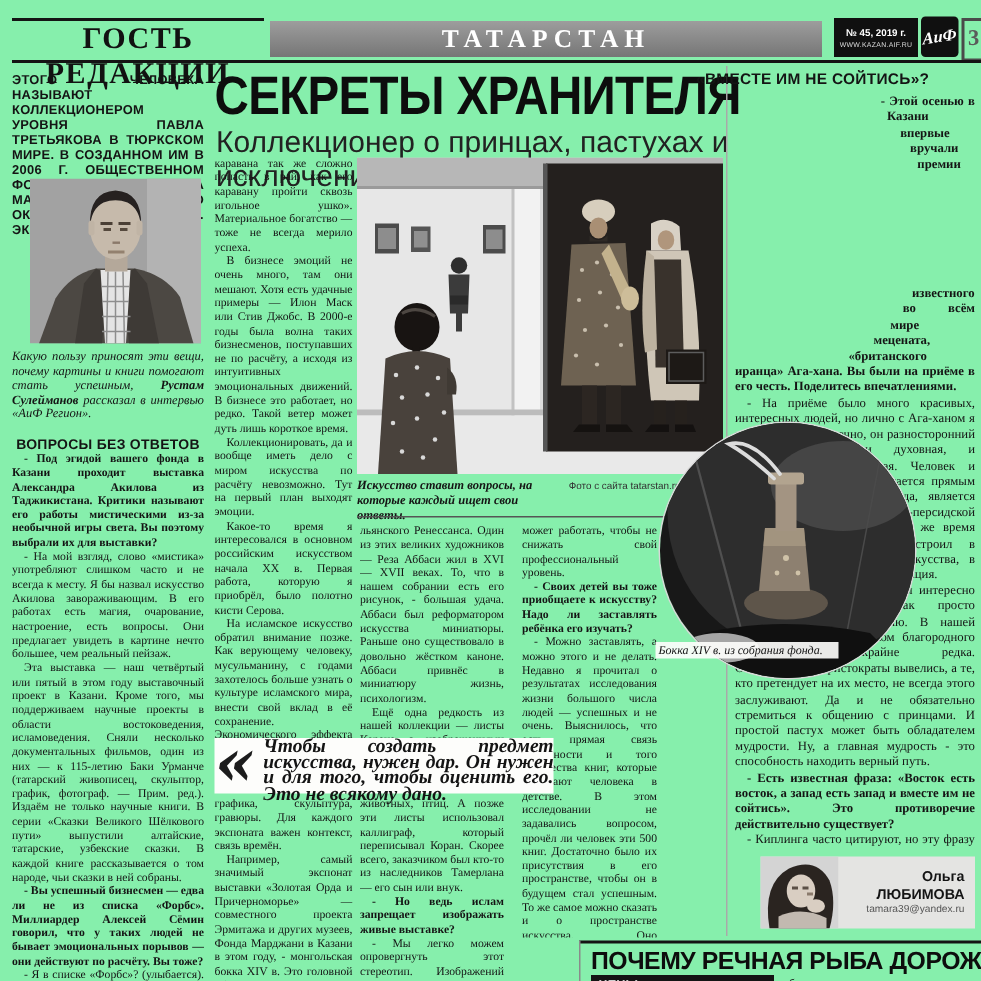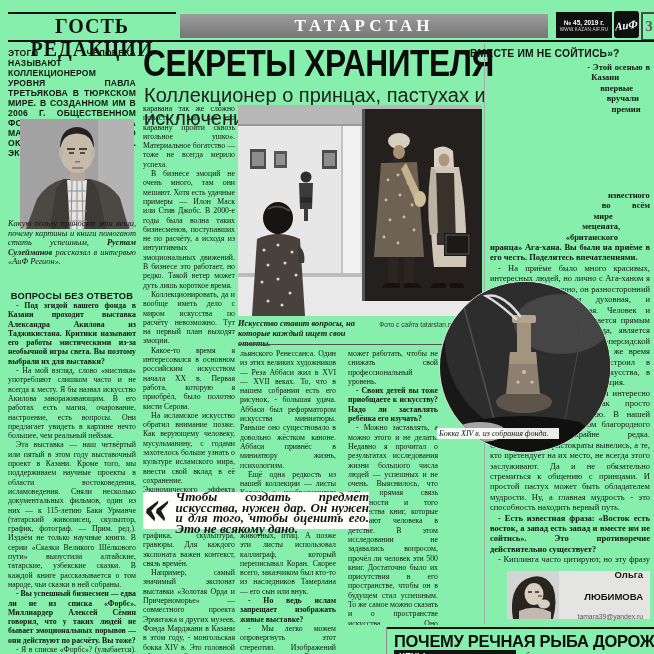--- a/index.html
+++ b/index.html
@@ -43,21 +43,21 @@
   .pullquote{background:#fdfdfb;display:flex;align-items:flex-start;z-index:5;}
   .pq-mark{font-size:44px;line-height:30px;font-weight:700;font-style:italic;color:#1c1c1c;margin:2px 5px 0 0;
     font-family:"DejaVu Serif",serif;}
   .pq-text{font-weight:700;font-style:italic;font-size:13px;line-height:10.6px;text-align:justify;}
   .circle-photo{border-radius:50%;overflow:hidden;z-index:4;box-shadow:0 0 0 1px #d8d8d8;}
   .bokka-cap{font-style:italic;font-size:8px;line-height:9px;background:rgba(253,253,251,.92);z-index:6;padding:1px 2px;}
   .bokka-spacer{float:left;width:130px;height:172px;margin-top:220px;
     shape-outside:circle(89px at 35px 86px);shape-margin:4px;}
   .divider-v{background:#a9a9a9;width:1px;}
   .author-card{background:#e4e4e2;display:flex;z-index:3;}
-  .author-right{flex:1;display:flex;flex-direction:column;align-items:flex-end;justify-content:center;padding-right:7px;gap:11px;}
+  .author-right{flex:1;display:flex;flex-direction:column;align-items:flex-end;justify-content:center;padding-right:7px;gap:1px;}
   .author-name{font-family:"Liberation Sans",sans-serif;font-weight:700;font-size:9.5px;line-height:10.5px;text-align:right;}
   .author-email{font-family:"Liberation Sans",sans-serif;font-size:6.8px;color:#555;}
   .bottom-title{font-family:"Liberation Sans",sans-serif;font-weight:700;font-size:16.5px;letter-spacing:-.3px;color:#0d0d0d;white-space:nowrap;}
   .kicker{background:#141414;color:#fff;display:flex;align-items:center;justify-content:space-between;
     font-family:"Liberation Sans",sans-serif;font-weight:700;font-size:8.5px;padding:0 5px;}
   .fragment{font-size:7.8px;line-height:9.3px;}
   svg{display:block;}
 </style>
 </head>
 <body>
@@ -108,21 +108,21 @@
       <rect x="71" y="28" width="4" height="10" rx="2" fill="#c0b4a5"></rect>
       <rect x="47" y="29" width="8" height="2" fill="#4a3f35"></rect>
       <rect x="59" y="29" width="8" height="2" fill="#4a3f35"></rect>
       <rect x="49" y="33" width="5" height="2" fill="#55493d"></rect>
       <rect x="60" y="33" width="5" height="2" fill="#55493d"></rect>
       <rect x="55" y="42" width="5" height="1.6" fill="#8a796a"></rect>
       <rect x="52" y="48" width="11" height="2" fill="#93816f"></rect>
     </svg>
   </div>
 
-  <div class="abs caption-italic" style="left:8px;top:219px;width:128px">
+  <div class="abs caption-italic" style="left:8px;top:233px;width:128px">
     <span>Какую пользу приносят эти вещи, почему картины и книги помогают стать успешным, </span><span class="nm">Рустам Сулейманов</span><span> рассказал в интервью «АиФ Регион».</span>
   </div>
 
   <div class="abs body" style="left:8px;top:287px;width:128px">
     <p class="para-head">ВОПРОСЫ БЕЗ ОТВЕТОВ</p>
   </div>
   <div class="abs body col" style="left:8px;top:301px;width:128px;height:353px">
       <p class="para-q">- Под эгидой вашего фонда в Казани проходит выставка Александра Акилова из Таджикистана. Критики называют его работы мистическими из-за необычной игры света. Вы поэтому выбрали их для выставки?</p>
       <p class="para-p">- На мой взгляд, слово «мистика» употребляют слишком часто и не всегда к месту. Я бы назвал искусство Акилова завораживающим. В его работах есть магия, очарование, настроение, есть вопросы. Они предлагает увидеть в картине нечто большее, чем реальный пейзаж.</p>
       <p class="para-p">Эта выставка — наш четвёртый или пятый в этом году выставочный проект в Казани. Кроме того, мы поддерживаем научные проекты в области востоковедения, исламоведения. Сняли несколько документальных фильмов, один из них — к 115-летию Баки Урманче (татарский живописец, скульптор, график, фотограф. — Прим. ред.). Издаём не только научные книги. В серии «Сказки Великого Шёлкового пути» выпустили алтайские, татарские, узбекские сказки. В каждой книге рассказывается о том народе, чьи сказки в ней собраны.</p>

